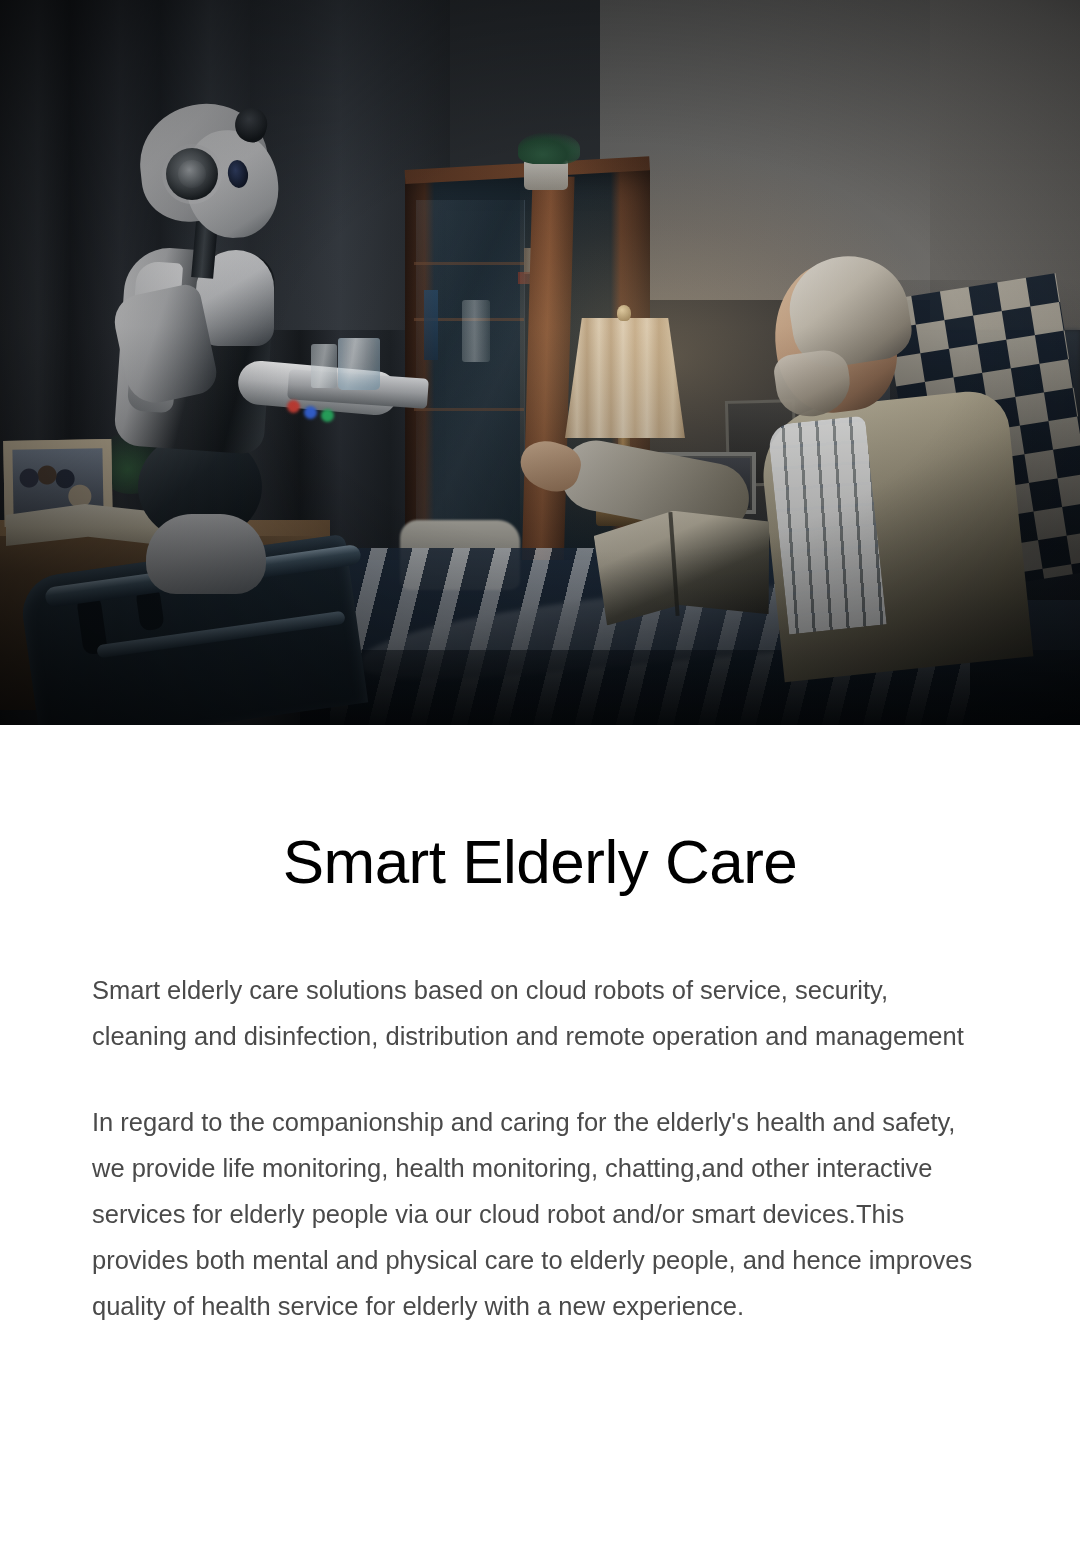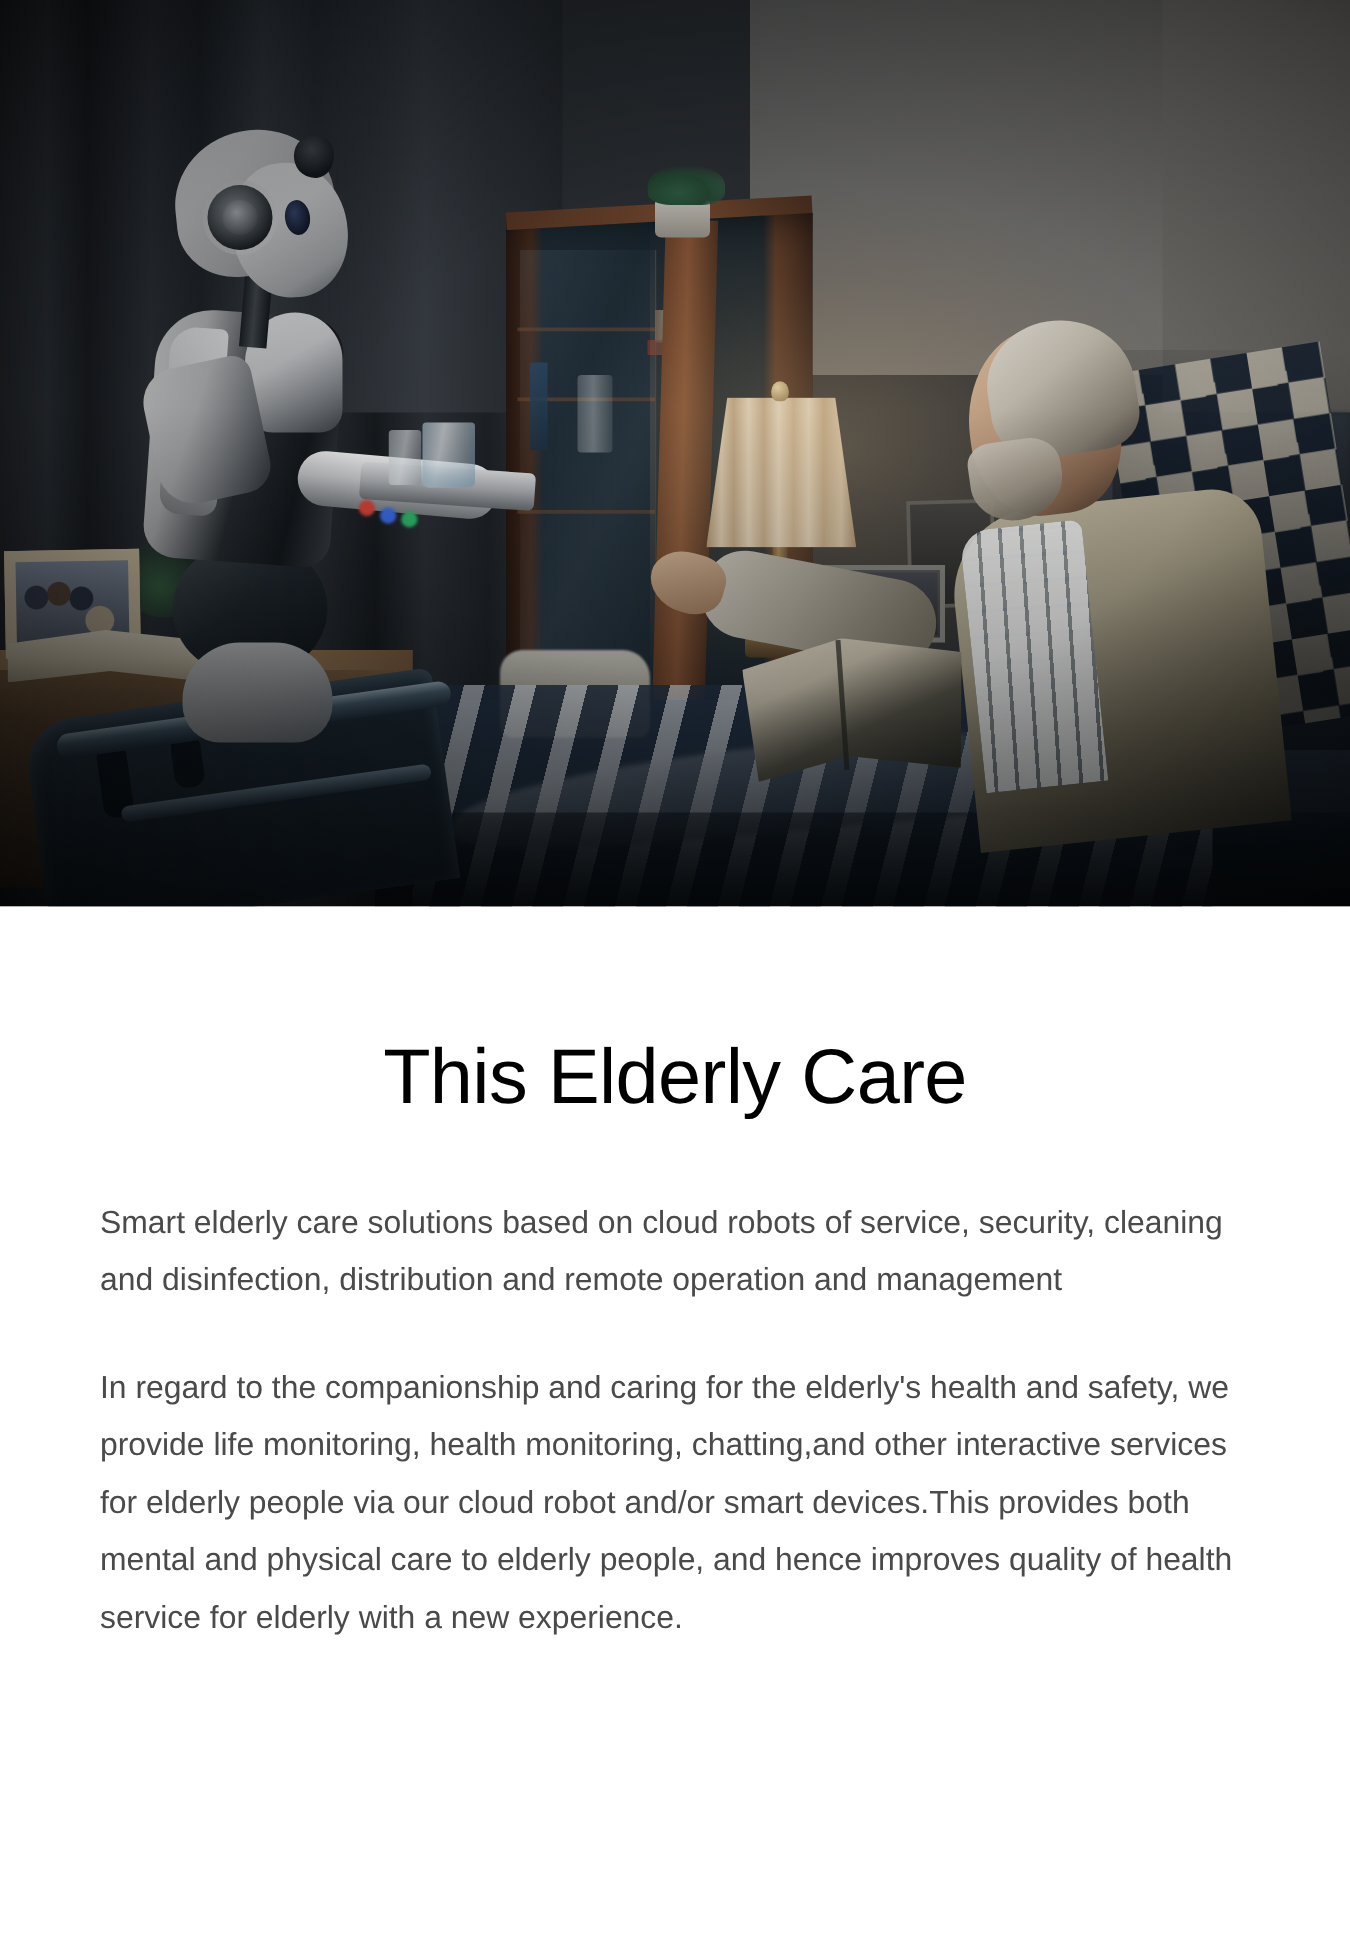--- a/index.html
+++ b/index.html
@@ -475,21 +475,21 @@
     margin: 0;
     padding-top: 106px;
     text-align: center;
     font-size: 62px;
     font-weight: 400;
     line-height: 1;
     color: #000000;
     letter-spacing: -0.5px;
   }
   .body-copy {
-    margin: 4px;
+    margin: 16px;
     padding: 0 76px;
   }
   .para {
     margin: 0;
     color: #4a4a4a;
     font-size: 25.5px;
     line-height: 46px;
     font-weight: 400;
   }
   .para-1 { padding-top: 58px; }
@@ -582,19 +582,19 @@
     <div class="led led-r"></div>
     <div class="led led-b"></div>
     <div class="led led-g"></div>
 
     <div class="grade"></div>
     <div class="vignette"></div>
   </div>
 </section>
 
 <section class="content">
-  <h1 class="page-title">This Elderly Care</h1>
+  <h1 class="page-title">Smart Elderly Care</h1>
 
   <div class="body-copy">
     <p class="para para-1">Smart elderly care solutions based on cloud robots of service, security, cleaning and disinfection, distribution and remote operation and management</p>
     <p class="para para-2">In regard to the companionship and caring for the elderly's health and safety, we provide life monitoring, health monitoring, chatting,and other interactive services for elderly people via our cloud robot and/or smart devices.This provides both mental and physical care to elderly people, and hence improves quality of health service for elderly with a new experience.</p>
   </div>
 </section>
 
 </body></html>

